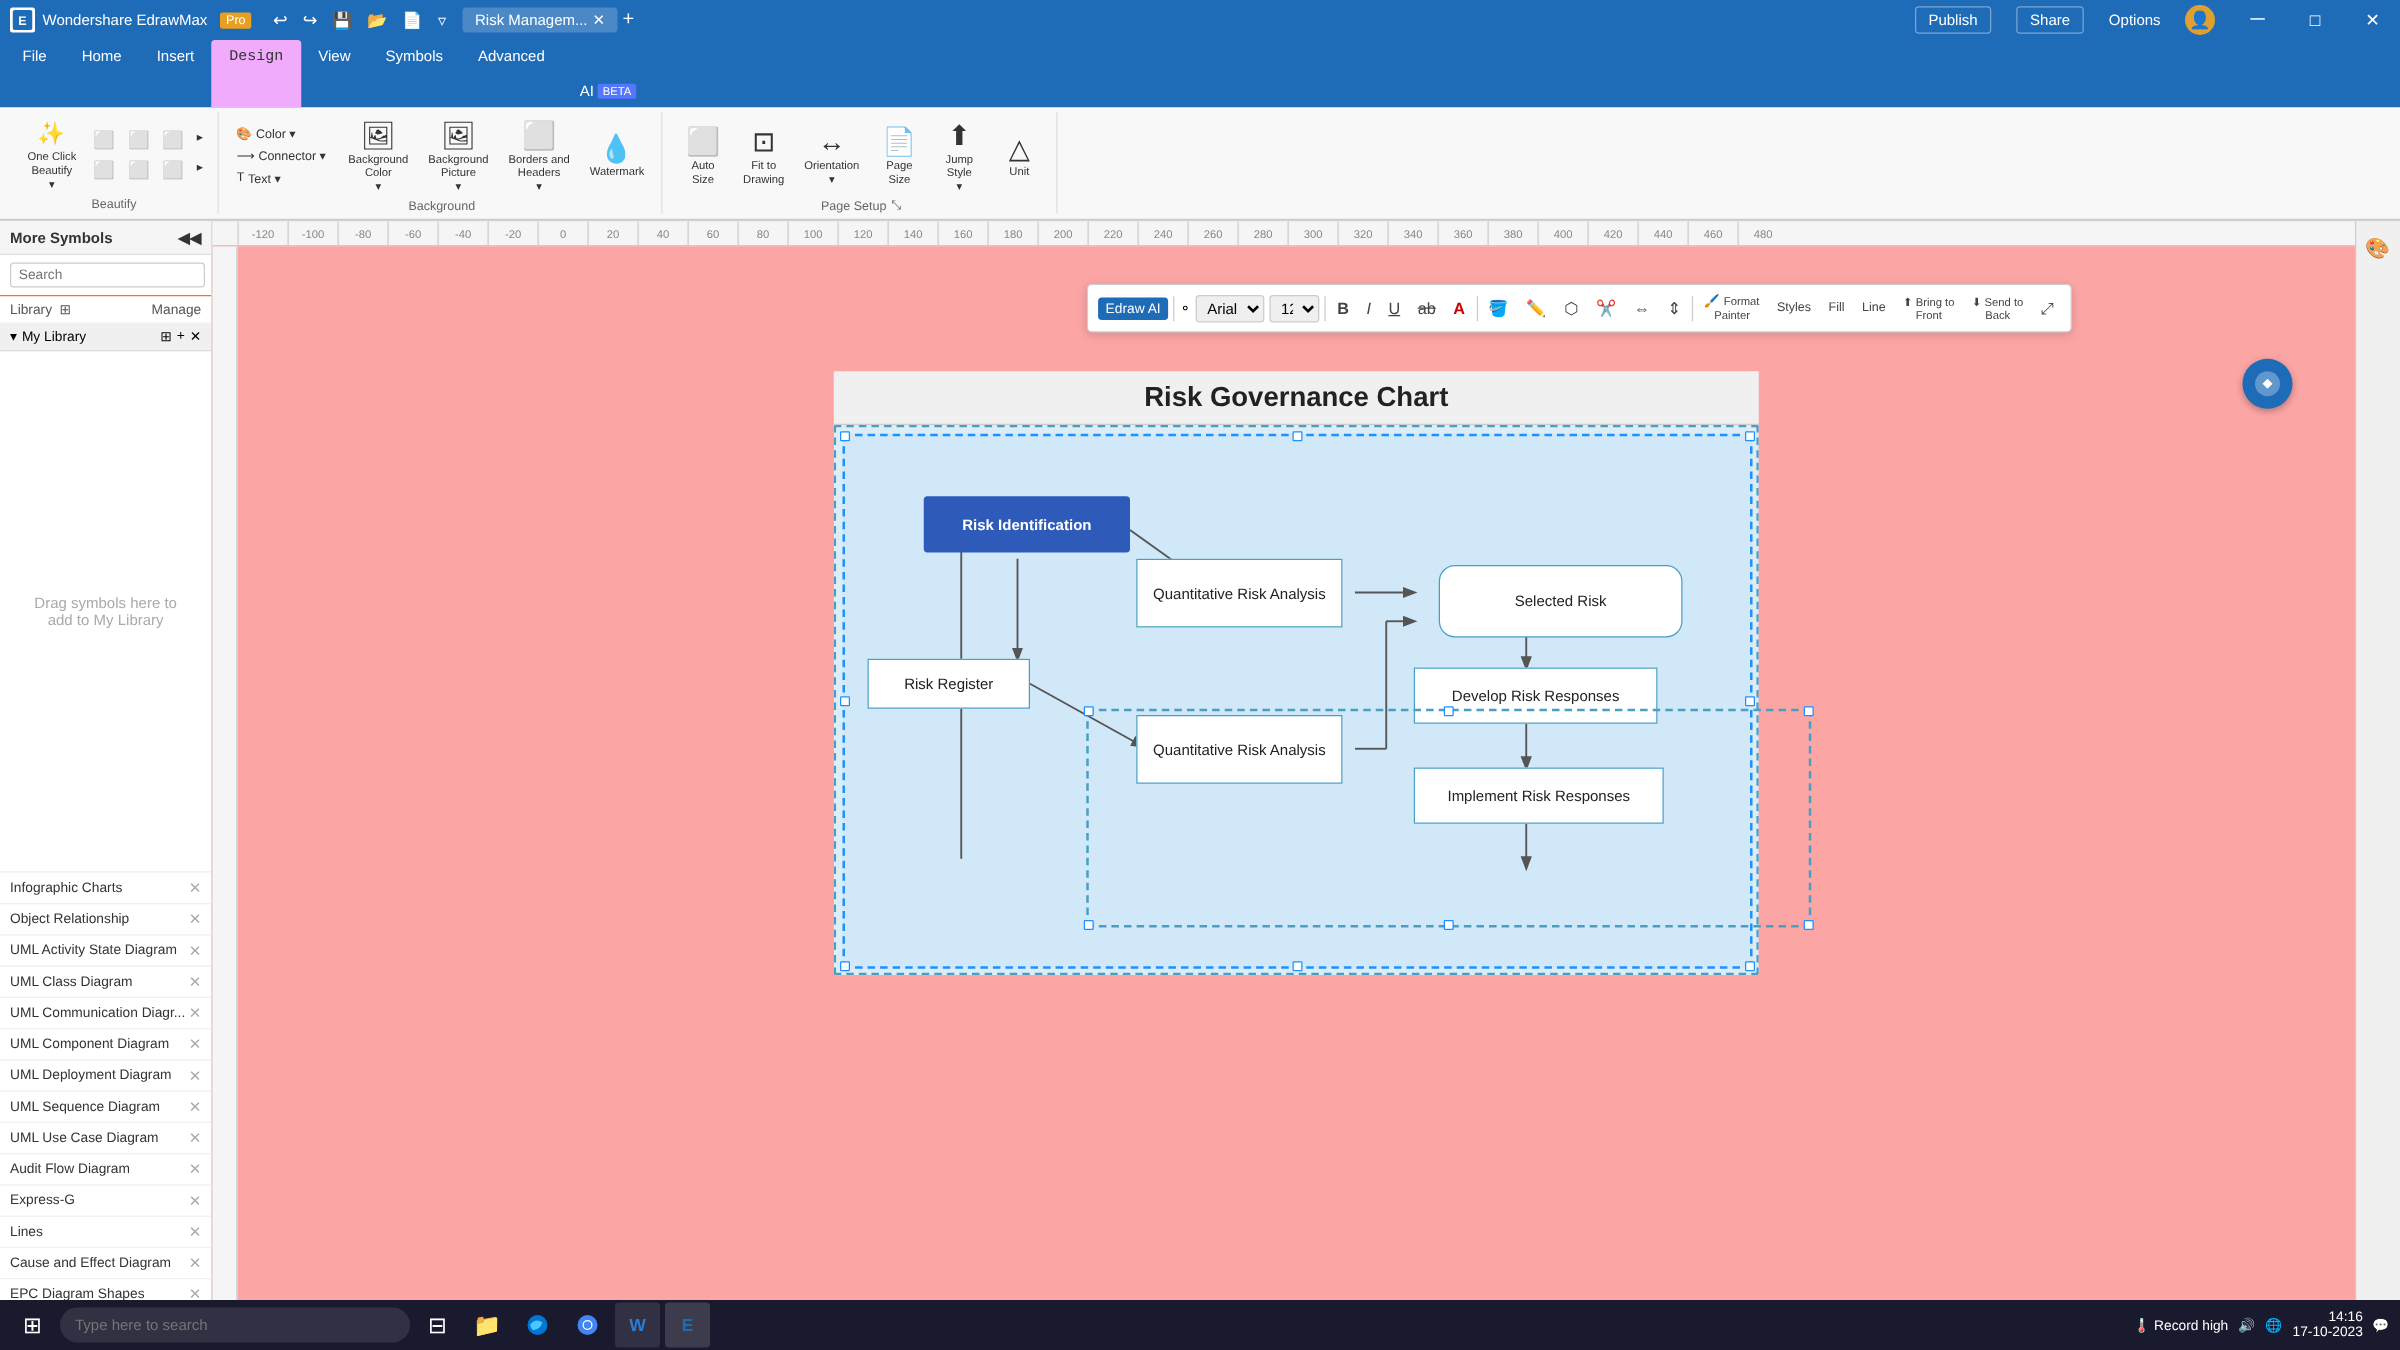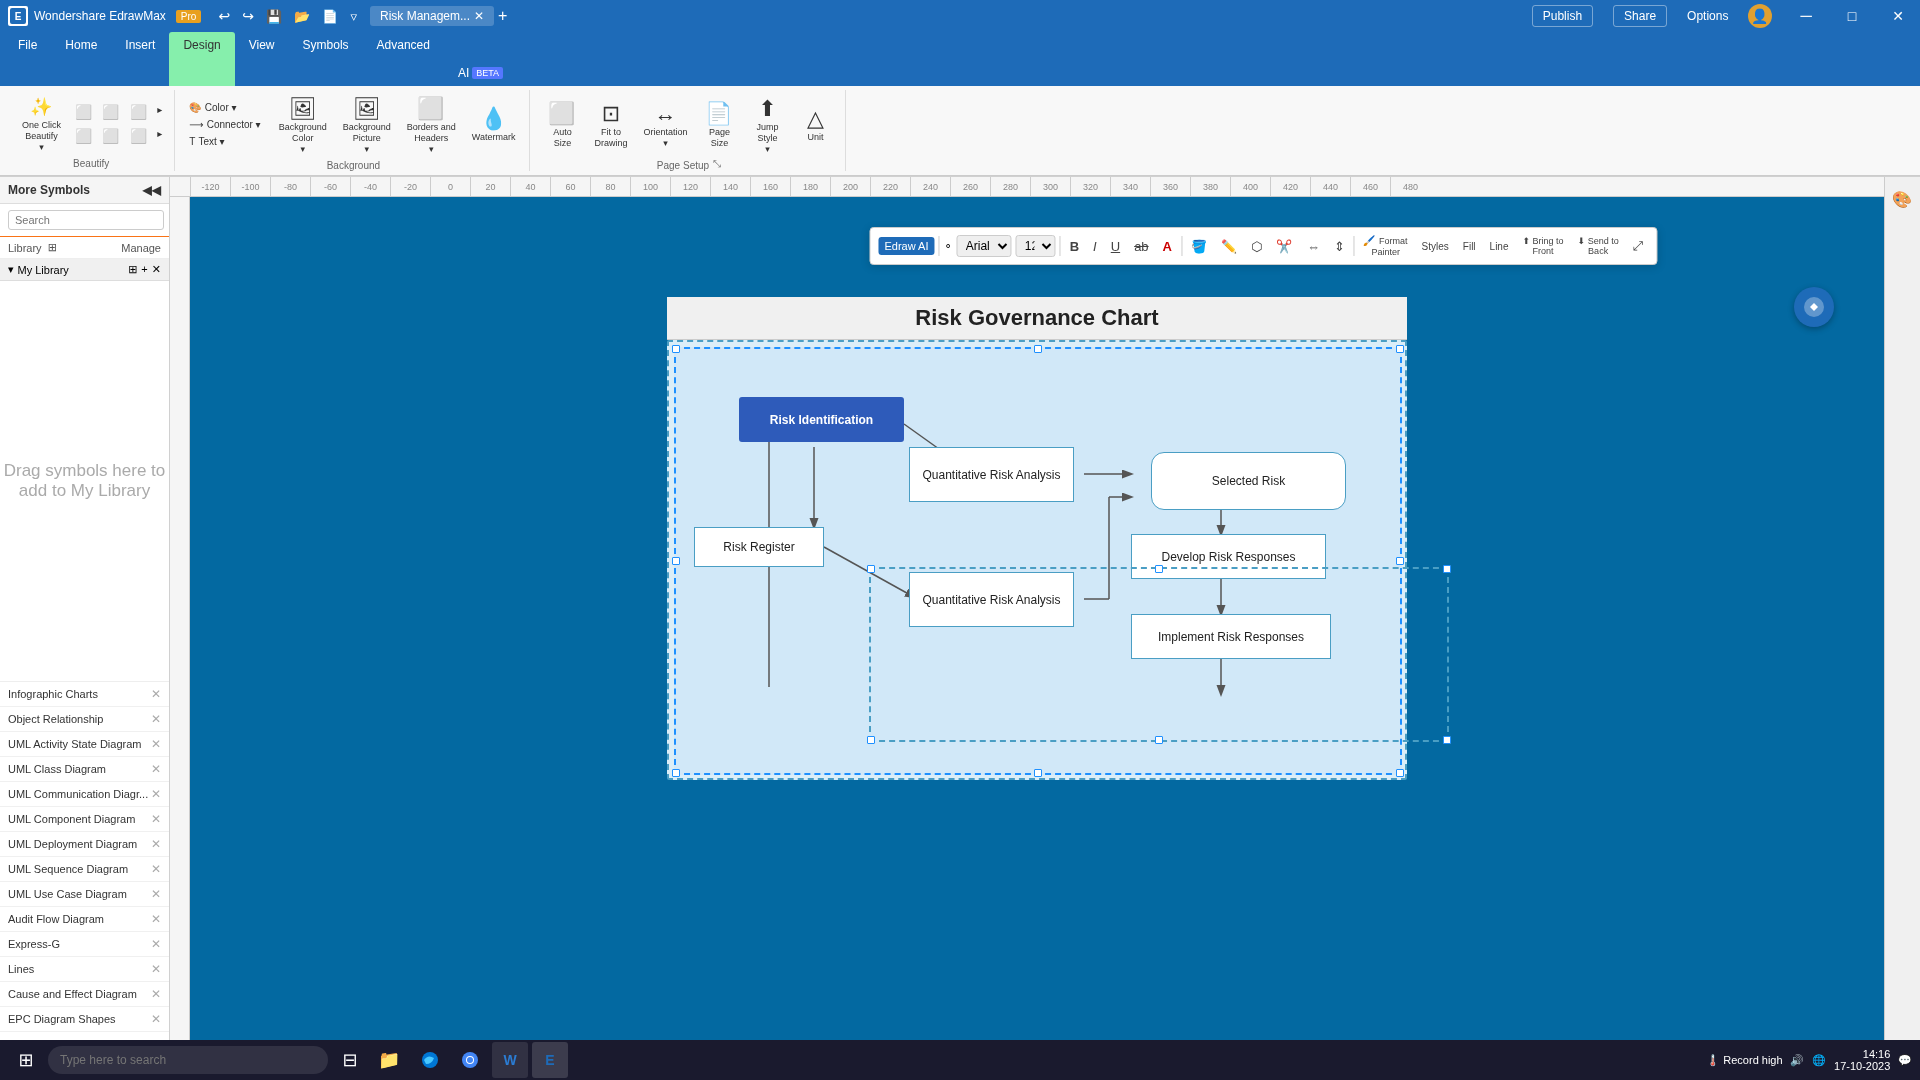--- a/index.html
+++ b/index.html
@@ -32,22 +32,23 @@
     }
     .ribbon-tab {
       padding: 6px 14px;
       color: white;
       cursor: pointer;
       font-size: 12px;
       border-top-left-radius: 3px;
       border-top-right-radius: 3px;
     }
     .ribbon-tab.active {
-      background: #86efac;
+      background: #f0abfc;
       color: #333;
+      font-family: Liberation Mono, monospace;
     }
     #ribbon-content {
       display: flex;
       align-items: stretch;
       padding: 4px 8px;
       gap: 2px;
       height: 90px;
       background: #f8f8f8;
       border-bottom: 1px solid #ccc;
     }
@@ -166,21 +167,22 @@
     }
     #my-library-header .arrow { margin-right: 4px; }
     #my-library-header .actions { margin-left: auto; display: flex; gap: 4px; }
     #my-library-content {
       flex: 1;
       display: flex;
       align-items: center;
       justify-content: center;
       text-align: center;
       color: #aaa;
-      font-size: 17px;
+      font-size: 12px;
+      padding: 16px;
       border-bottom: 1px solid #eee;
     }
     .sidebar-item {
       display: flex;
       align-items: center;
       justify-content: space-between;
       padding: 5px 8px;
       cursor: pointer;
       font-size: 11px;
       color: #333;
@@ -729,21 +731,21 @@
         <div class="ruler-mark">360</div>
         <div class="ruler-mark">380</div>
         <div class="ruler-mark">400</div>
         <div class="ruler-mark">420</div>
         <div class="ruler-mark">440</div>
         <div class="ruler-mark">460</div>
         <div class="ruler-mark">480</div>
       </div>
     </div>
 
-    <div id="canvas-content" style="position:relative;background:#0369a1;">
+    <div id="canvas-content" style="position:relative;background:#fca5a5;">
 
       <div style="position:absolute;left:0;top:0;width:20px;background:#f5f5f5;border-right:1px solid #ccc;height:100%;z-index:5;display:flex;flex-direction:column;align-items:center;overflow:hidden;">
         <div style="font-size:8px;color:#888;margin-top:2px;writing-mode:vertical-rl;text-orientation:mixed;display:flex;flex-direction:column;gap:24px;">
           
           
           
           
           
           
           

